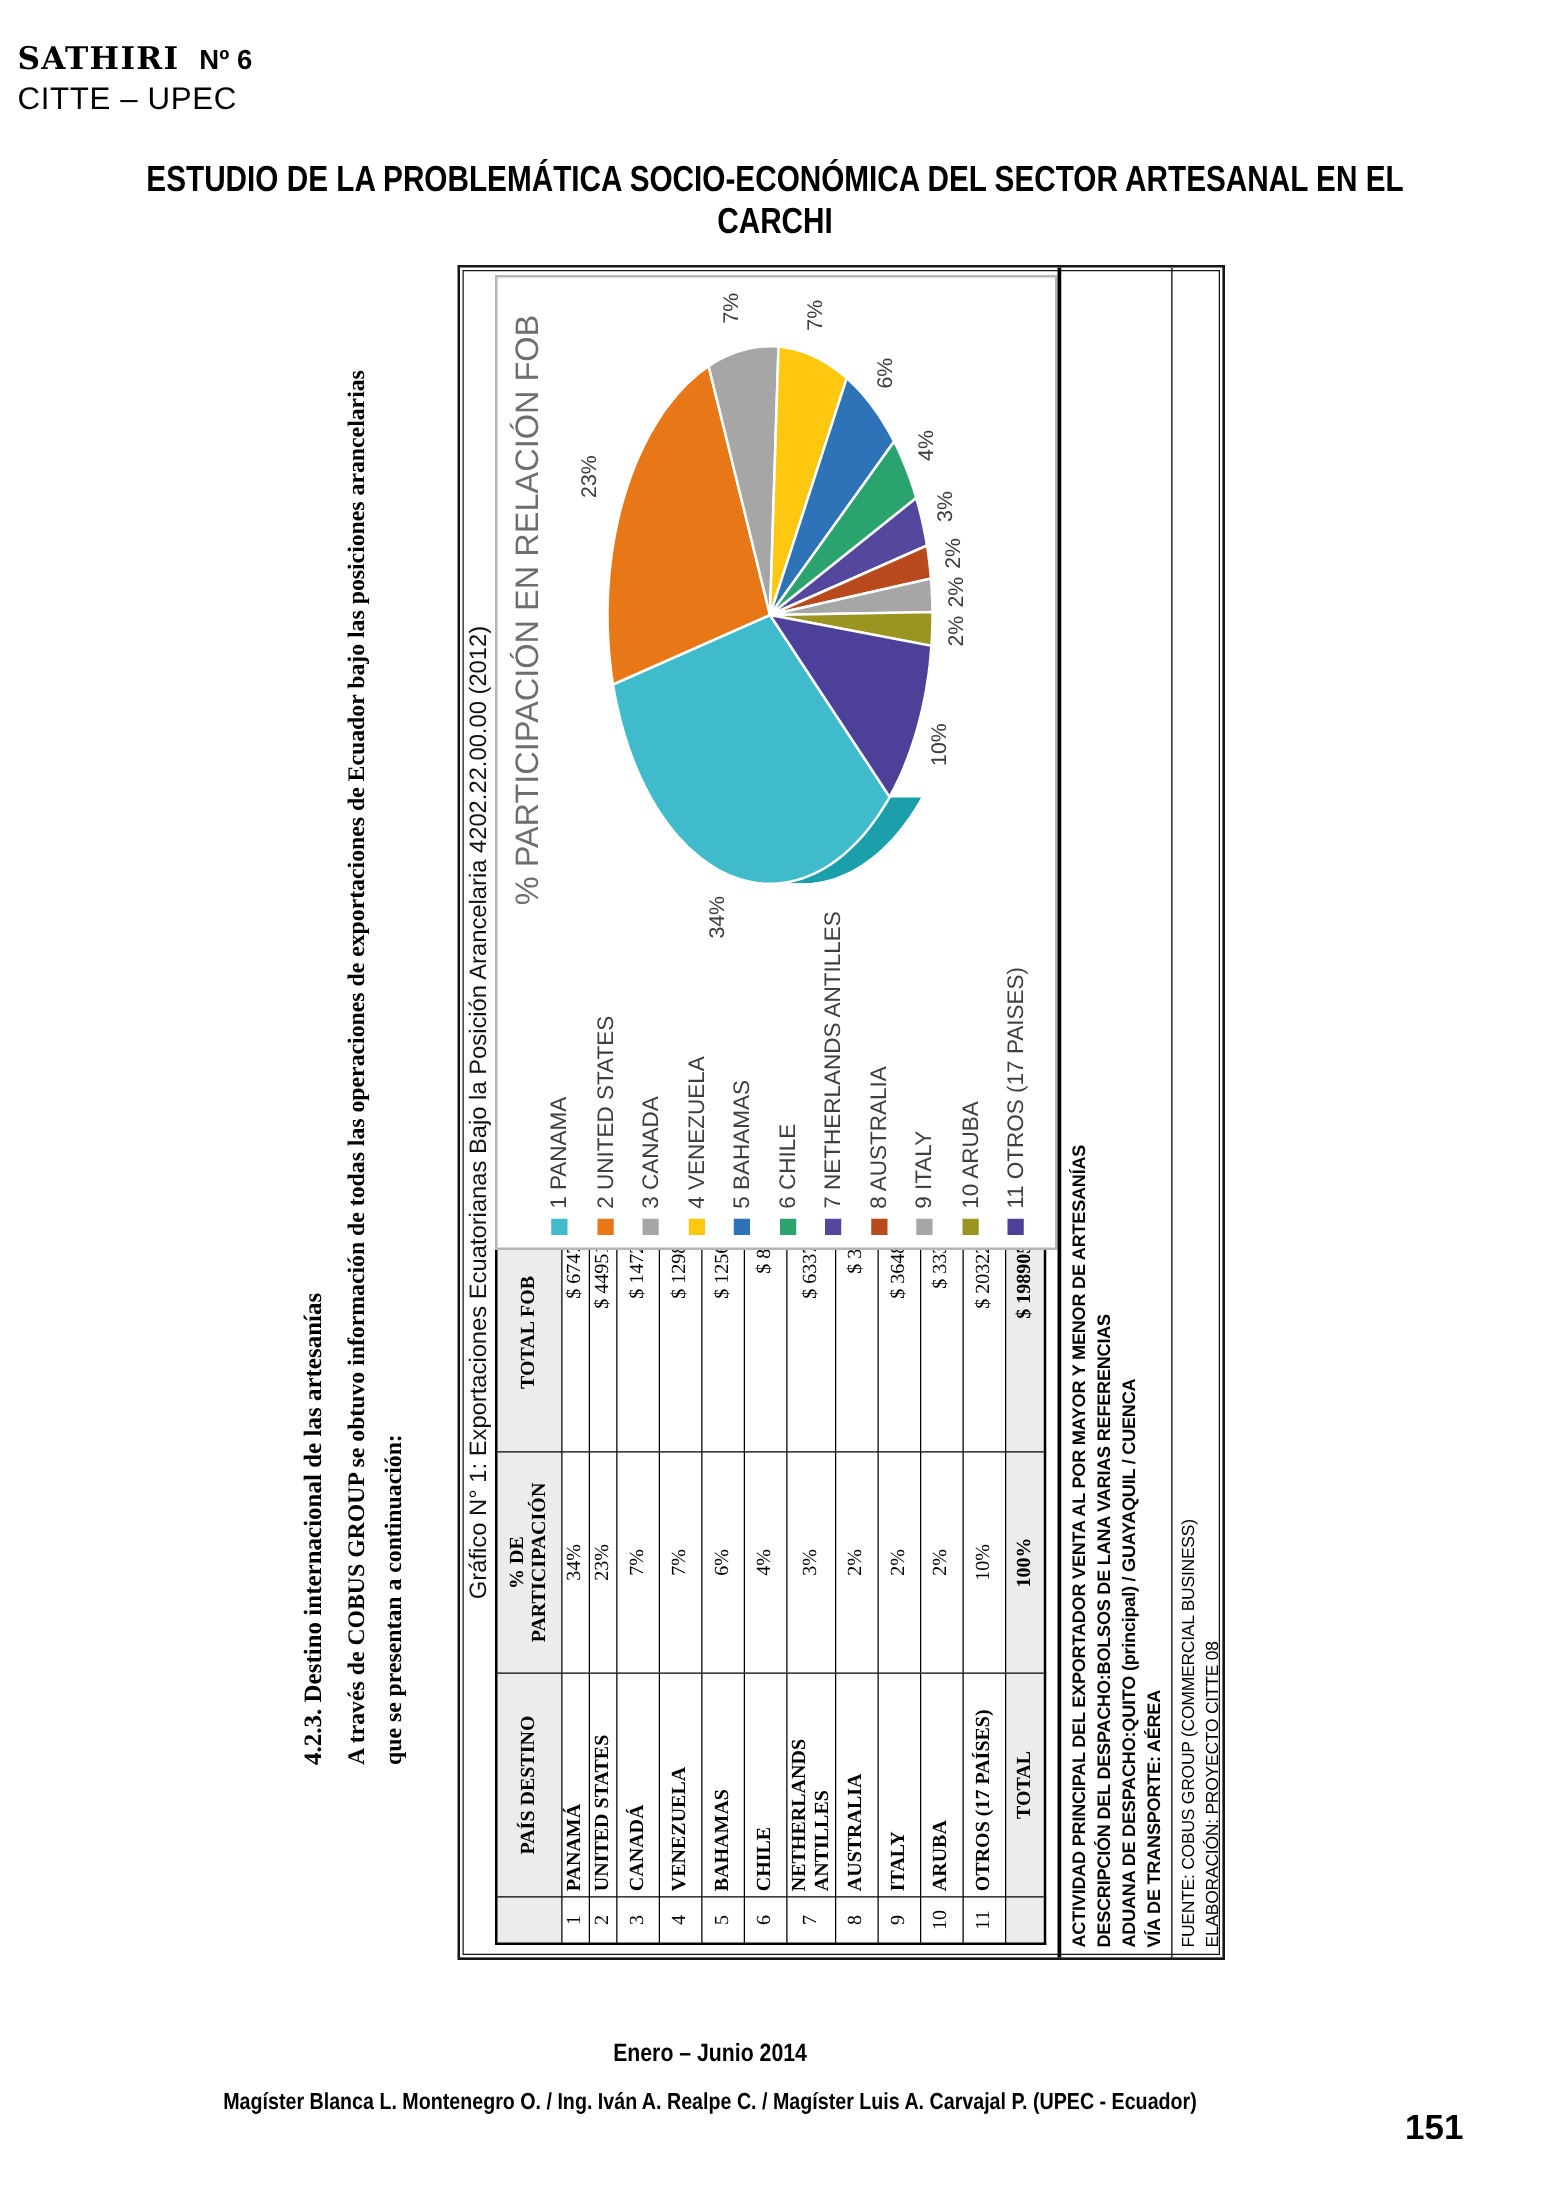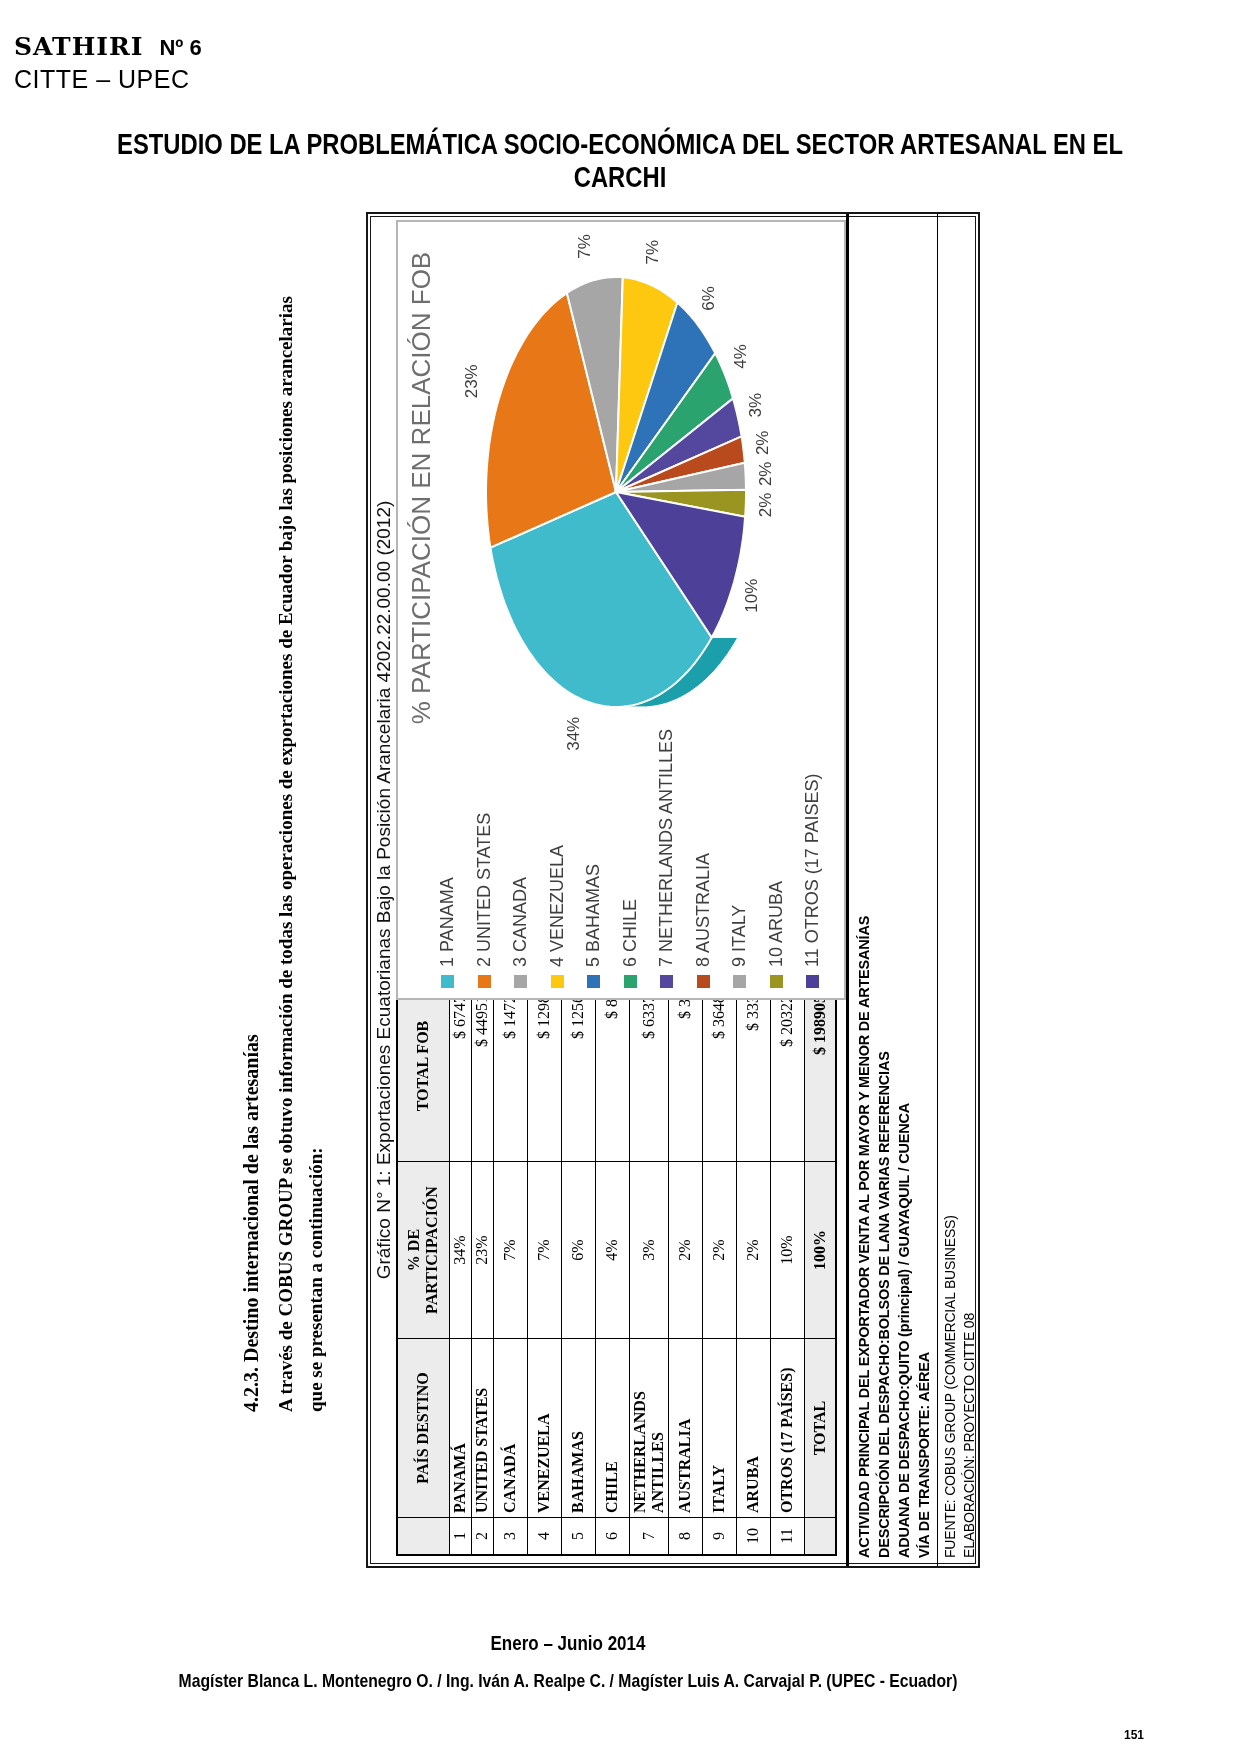--- a/index.html
+++ b/index.html
@@ -65,21 +65,21 @@
   .note-line{font-size:14.5px;line-height:20px;letter-spacing:-.2px;white-space:nowrap;}
   .note-line.bold{font-weight:bold;}
   .notes-sep{border-top:1.5px solid #000;margin:3px 0 3px -8px;}
   .note-line.plain{font-size:14px;line-height:19px;}
 
   
   .footer-period{position:absolute;top:1632px;left:0;width:1136px;text-align:center;
     font-weight:bold;font-size:20px;transform:scaleX(.85);transform-origin:50% 50%;}
   .footer-authors{position:absolute;top:1670px;left:0;width:1136px;text-align:center;
     font-weight:bold;font-size:18.5px;transform:scaleX(.85);transform-origin:50% 50%;}
-  .page-number{position:absolute;left:1124px;top:1728px;font-weight:bold;font-size:12px;}
+  .page-number{position:absolute;left:1124px;top:1686px;font-weight:bold;font-size:28px;}
 </style>
 </head>
 <body>
 
 <div class="masthead">
   <div class="journal-line">
     <span>SATHIRI</span><span class="journal-issue">Nº 6</span>
   </div>
   <div class="institution-line">CITTE – UPEC</div>
 </div>

